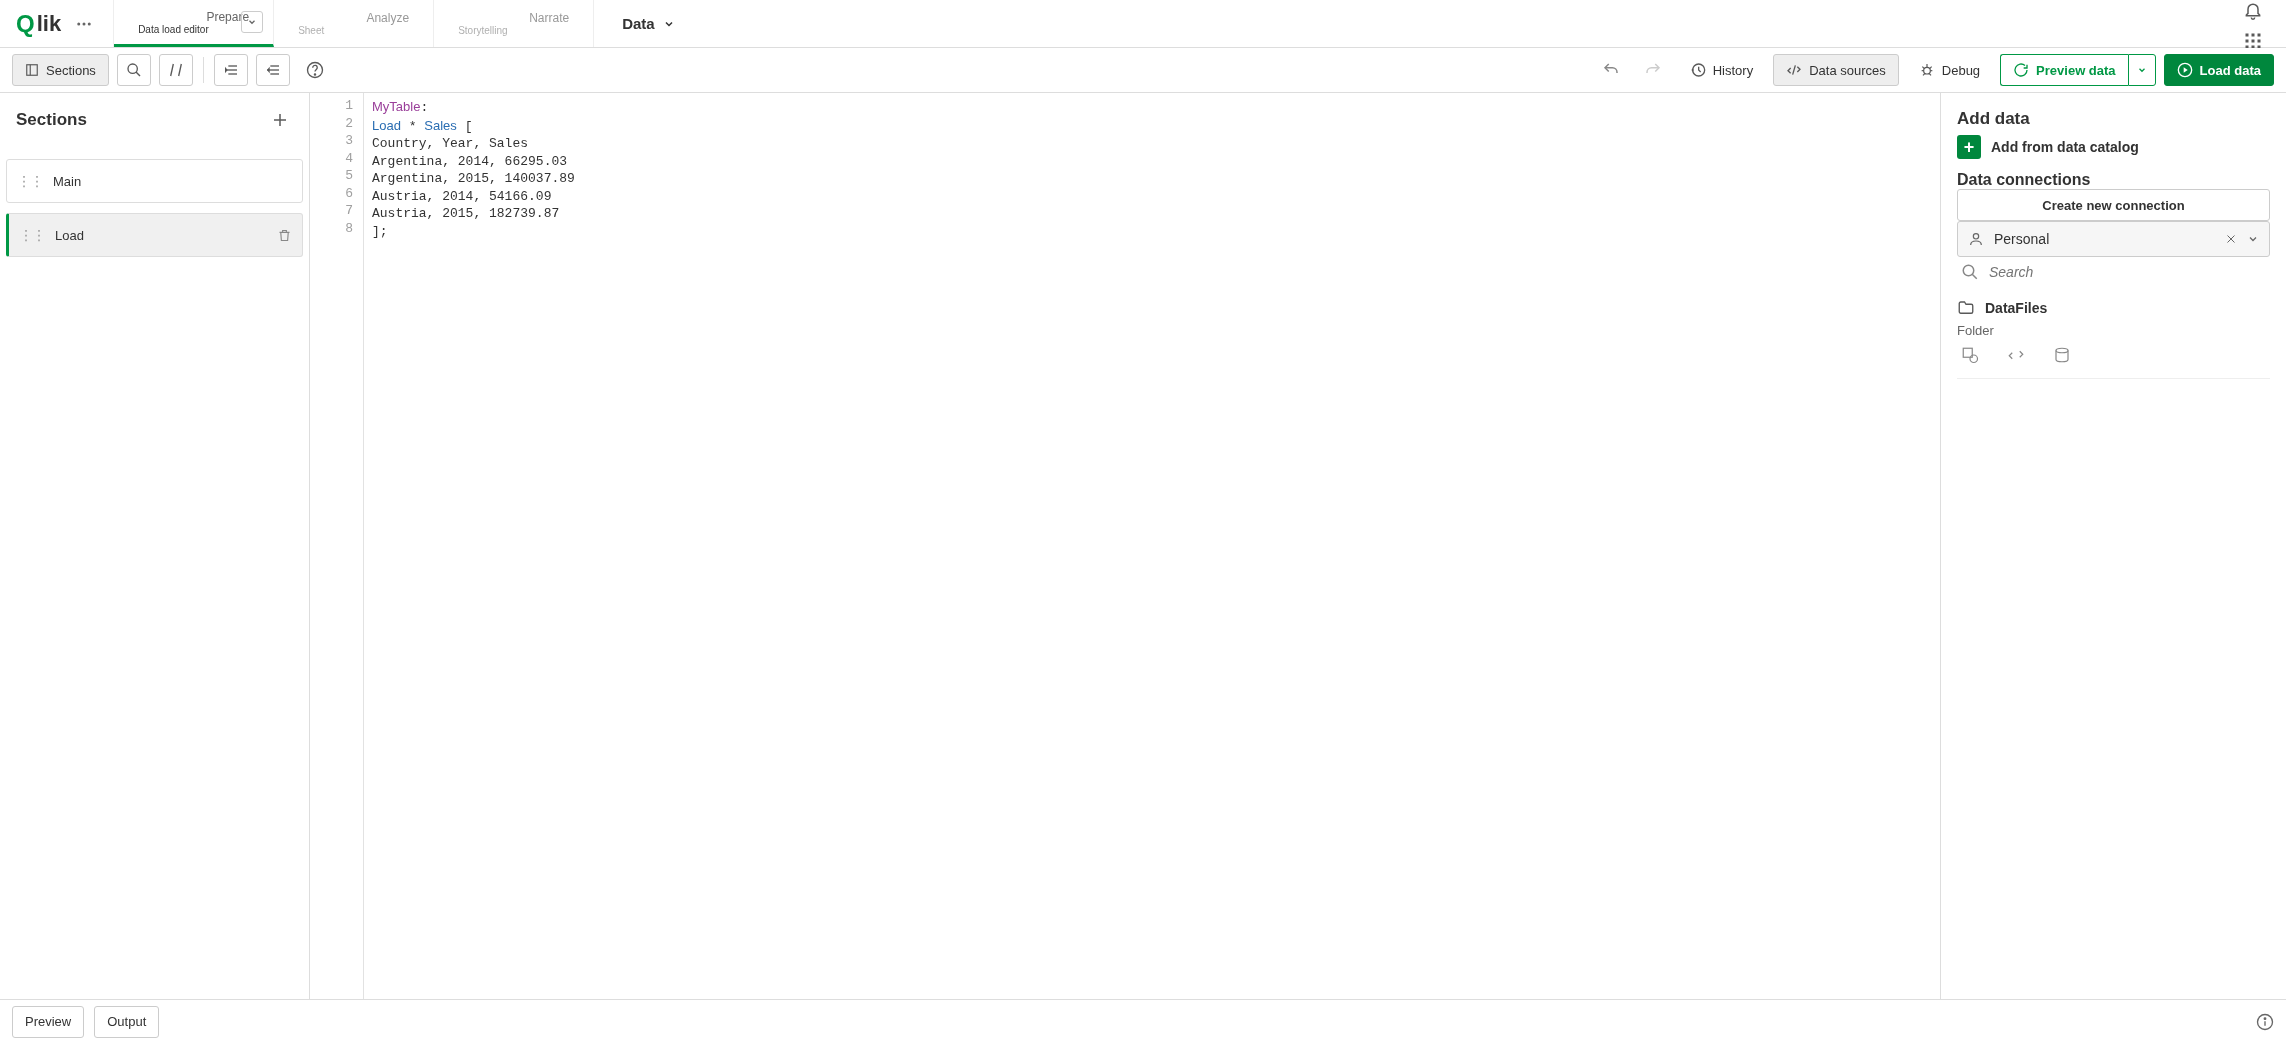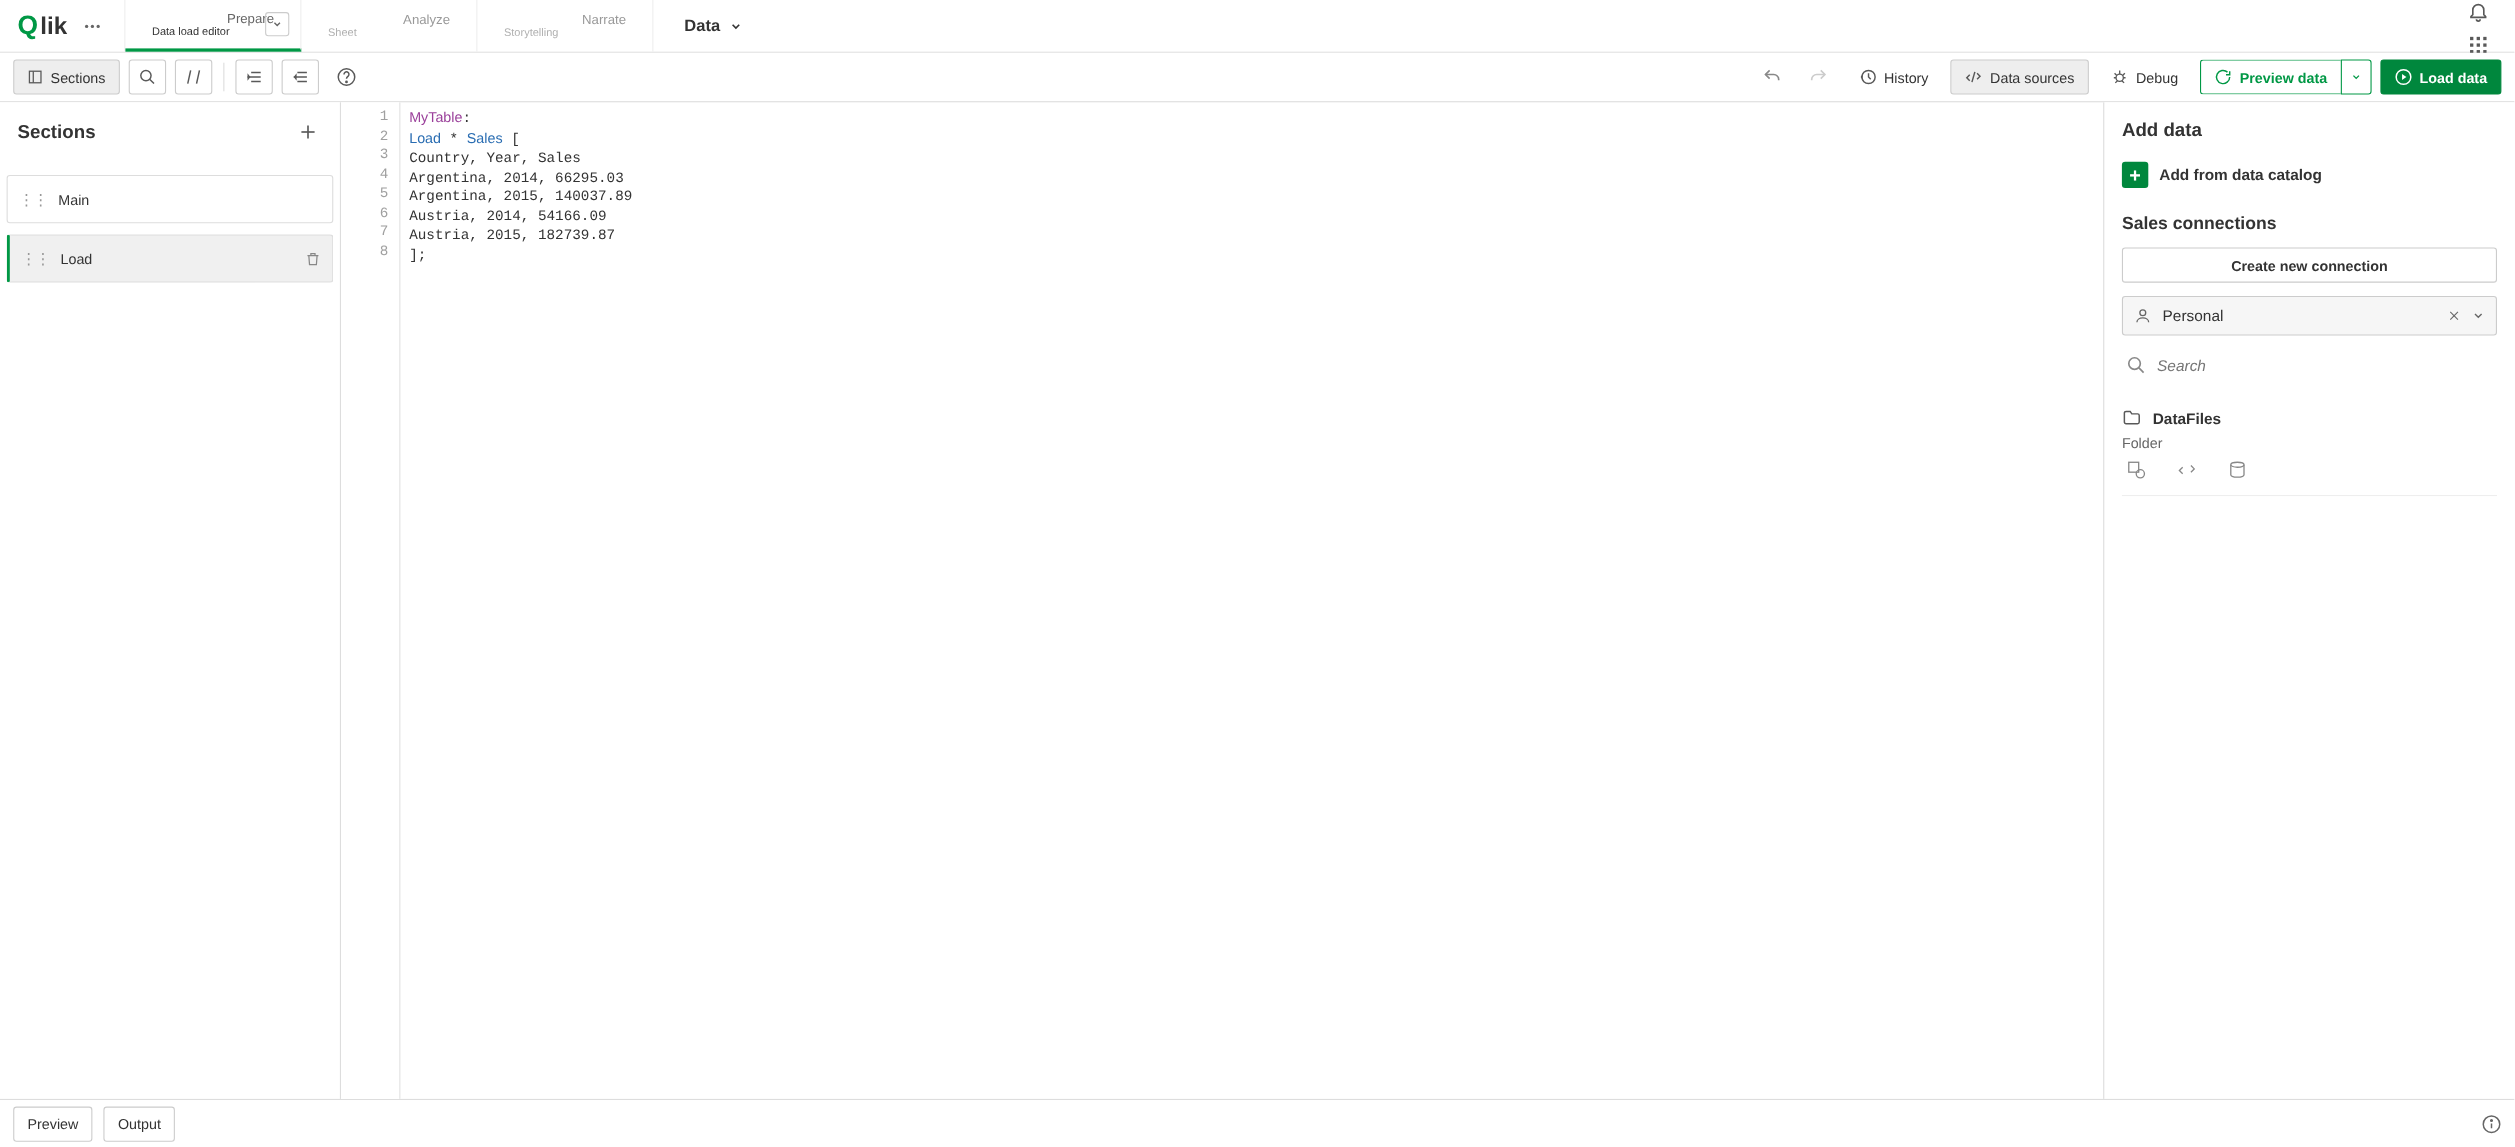--- a/index.html
+++ b/index.html
@@ -52,21 +52,21 @@
 .drag-handle { color:#999; font-size:14px; letter-spacing:-1px; }
 .section-item .trash { margin-left:auto; color:#888; }
 
 .editor-area { flex:1; display:flex; min-width:0; }
 .gutter { width:54px; background:#fff; border-right:1px solid #e2e2e2; padding-top:5px; }
 .gutter .ln { height:17.5px; text-align:right; padding-right:10px; color:#a0a0a0; font-family: "Consolas","Courier New",monospace; font-size:13px; }
 .code { flex:1; padding:5px 8px; font-family:"Consolas","Courier New",monospace; font-size:13px; line-height:17.5px; white-space:pre; color:#333; position:relative;}
 .tk-tab { color:#9a3f9a; }
 .tk-kw { color:#2a6db2; }
 
-.sidebar-right { width:374px; border-left:1px solid #ddd; padding:16px; display:flex; flex-direction:column; gap:12px; background:#fff;}
+.sidebar-right { width:346px; border-left:1px solid #ddd; padding:16px; display:flex; flex-direction:column; background:#fff;}
 .sr-h1 { font-size:17px; font-weight:600; margin-bottom:6px;}
 .add-catalog { display:flex; align-items:center; gap:10px; cursor:pointer; }
 .add-catalog .sq { width:24px; height:24px; background:#00873d; color:#fff; border-radius:3px; display:flex; align-items:center; justify-content:center; font-size:18px; font-weight:700;}
 .add-catalog .lbl { font-size:14px; font-weight:600;}
 .sr-h2 { font-size:16px; font-weight:600; margin-top:12px; }
 .btn.full { width:100%; justify-content:center; font-weight:600; }
 .space-sel { display:flex; align-items:center; height:36px; border:1px solid #ccc; border-radius:3px; padding:0 10px; gap:10px; background:#f6f6f6; cursor:pointer;}
 .space-sel .nm { flex:1; font-size:14px; }
 .space-sel .ctrls { display:flex; gap:10px; color:#666; font-size:12px;}
 .search-row { display:flex; align-items:center; gap:10px; padding:6px 4px;}
@@ -314,21 +314,21 @@
 ];
 </div>
     </div>
 
     <div class="sidebar-right">
       <div class="sr-h1">Add data</div>
       <div class="add-catalog">
         <div class="sq">+</div>
         <div class="lbl">Add from data catalog</div>
       </div>
-      <div class="sr-h2">Sales connections</div>
+      <div class="sr-h2">Data connections</div>
       <button class="btn full">
         <span>Create new connection</span>
       </button>
       <div class="space-sel">
         <span>
           <svg width="16" height="16" viewBox="0 0 24 24" fill="none" stroke="#666" stroke-width="1.8">
               <circle cx="12" cy="8" r="4"></circle>
               <path d="M4 21c0-4 4-6 8-6s8 2 8 6"></path>
             </svg>
         </span>

